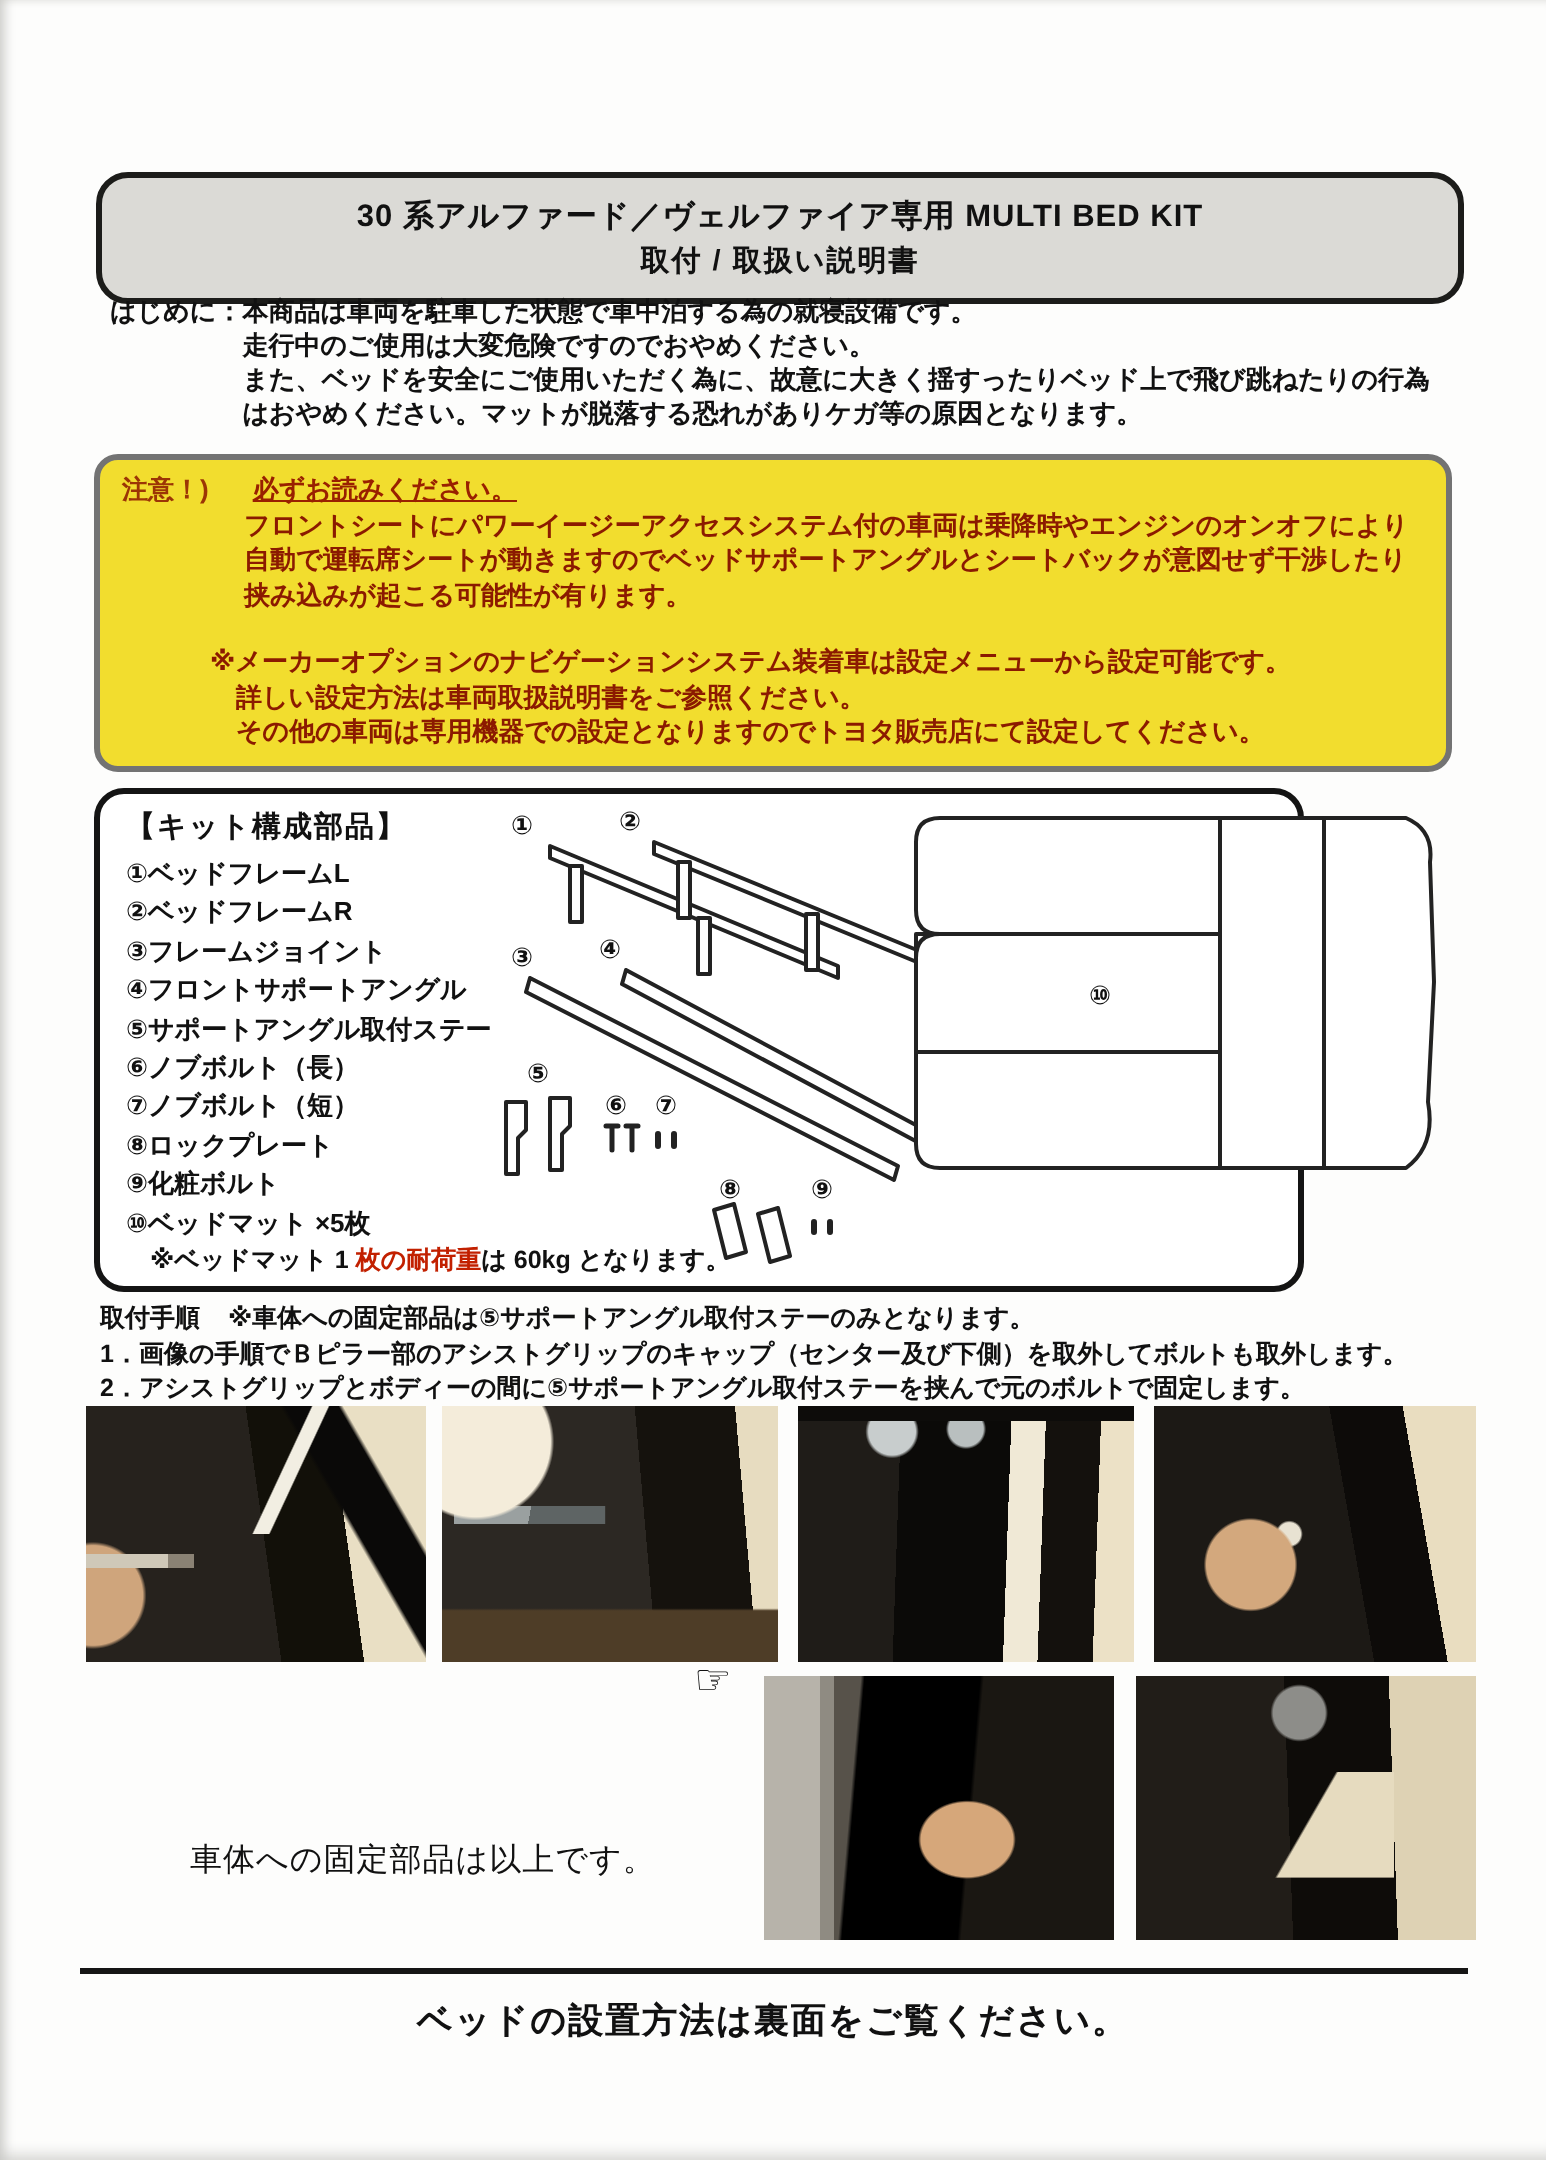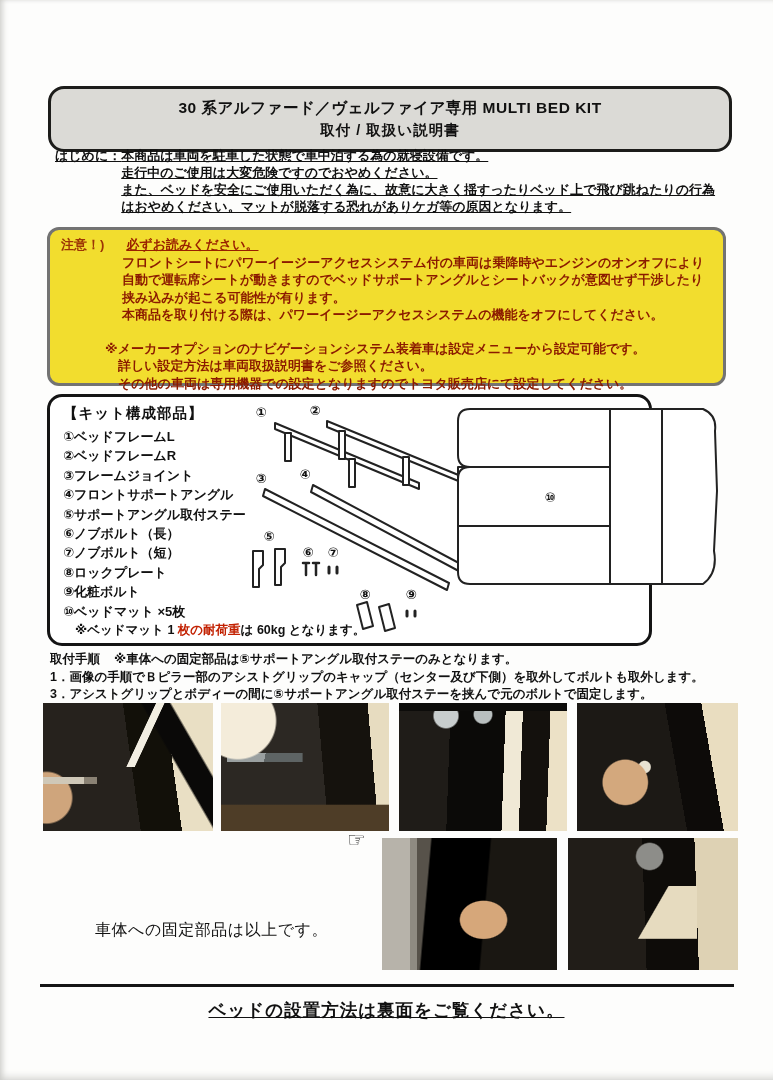--- a/index.html
+++ b/index.html
@@ -21,21 +21,21 @@
   .title-box{
     position:absolute;left:48px;top:86px;width:678px;height:60px;
     background:#dbdad6;
     border:3px solid #1c1c1a;border-radius:16px;
     display:flex;flex-direction:column;justify-content:center;align-items:center;
     gap:2px;
   }
   .title-box .t1{font-size:15.5px;font-weight:bold;letter-spacing:.5px;}
   .title-box .t2{font-size:14.5px;font-weight:bold;letter-spacing:1px;}
   
-  .intro{position:absolute;left:55px;top:147px;width:680px;display:flex;font-size:13px;font-weight:bold;line-height:17px;text-decoration:underline;}
+  .intro{position:absolute;left:55px;top:147px;width:680px;display:flex;font-size:13px;font-weight:bold;line-height:17px;}
   .intro-label{flex:0 0 63px;white-space:nowrap;}
   .intro-lines{flex:1;}
   
   .warning-box{
     position:absolute;left:47px;top:227px;width:679px;height:159px;
     background:#f2dd2e;
     border:3px solid #737373;border-radius:12px;
     box-sizing:border-box;
     color:#8b1a00;font-weight:bold;font-size:13px;line-height:17.5px;
   }
@@ -96,21 +96,21 @@
     background:
       linear-gradient(120deg,rgba(0,0,0,0) 55%,#e6dbbf 56%) no-repeat 40% 60%/60% 40%,
       radial-gradient(circle at 48% 14%,#8d8d89 0 9%,rgba(0,0,0,0) 10%),
       linear-gradient(88deg,#211d18 0 45%,#0e0c09 45% 75%,#ded2b4 75%);}
   
   .assist-text{position:absolute;left:52px;top:852px;width:330px;font-size:14px;font-weight:bold;line-height:22.5px;}
   .hand-icon{position:absolute;left:347px;top:828px;font-size:21px;font-weight:bold;color:#111;}
   .assist-final{position:absolute;left:95px;top:920px;font-size:16px;font-weight:normal;letter-spacing:.5px;}
   
   .rule{position:absolute;left:40px;top:984px;width:694px;height:3px;background:#151515;}
-  .footer-text{position:absolute;left:0;top:998px;width:773px;text-align:center;font-size:17.5px;font-weight:bold;letter-spacing:1px;text-decoration:underline;}
+  .footer-text{position:absolute;left:0;top:998px;width:773px;text-align:center;font-size:17.5px;font-weight:bold;letter-spacing:1px;}
 </style>
 </head>
 <body>
 
 <div class="page">
 
   <div class="title-box">
     <div class="t1">30 系アルファード／ヴェルファイア専用 MULTI BED KIT</div>
     <div class="t2">取付 / 取扱い説明書</div>
   </div>
@@ -126,21 +126,20 @@
   </div>
 
   <div class="warning-box">
     <div class="warn-head">
       <span class="warn-label">注意！)</span><span class="warn-title">必ずお読みください。</span>
     </div>
     <div class="warn-body">
       <div>フロントシートにパワーイージーアクセスシステム付の車両は乗降時やエンジンのオンオフにより</div>
       <div>自動で運転席シートが動きますのでベッドサポートアングルとシートバックが意図せず干渉したり</div>
       <div>挟み込みが起こる可能性が有ります。</div>
-      <div>本商品を取り付ける際は、パワーイージーアクセスシステムの機能をオフにしてください。</div>
     </div>
     <div class="warn-note">
       <div>※メーカーオプションのナビゲーションシステム装着車は設定メニューから設定可能です。</div>
       <div class="cont">詳しい設定方法は車両取扱説明書をご参照ください。</div>
       <div class="cont">その他の車両は専用機器での設定となりますのでトヨタ販売店にて設定してください。</div>
     </div>
   </div>
 
   <div class="kit-box">
     <div class="kit-list">
@@ -209,21 +208,21 @@
         <text x="309" y="101" text-anchor="middle">⑩</text>
       </g>
     </svg>
   </div>
 
   <div class="steps">
     <div>
       <span class="steps-head">取付手順</span><span>※車体への固定部品は⑤サポートアングル取付ステーのみとなります。</span>
     </div>
     <div>1．画像の手順でＢピラー部のアシストグリップのキャップ（センター及び下側）を取外してボルトも取外します。</div>
-    <div>3．アシストグリップとボディーの間に⑤サポートアングル取付ステーを挟んで元のボルトで固定します。</div>
+    <div>2．アシストグリップとボディーの間に⑤サポートアングル取付ステーを挟んで元のボルトで固定します。</div>
   </div>
 
   <div class="photo ph1"></div>
   <div class="photo ph2"></div>
   <div class="photo ph3"></div>
   <div class="photo ph4"></div>
 
   <div class="hand-icon">☞</div>
   <div class="assist-final">車体への固定部品は以上です。</div>
   <div class="photo ph5"></div>

